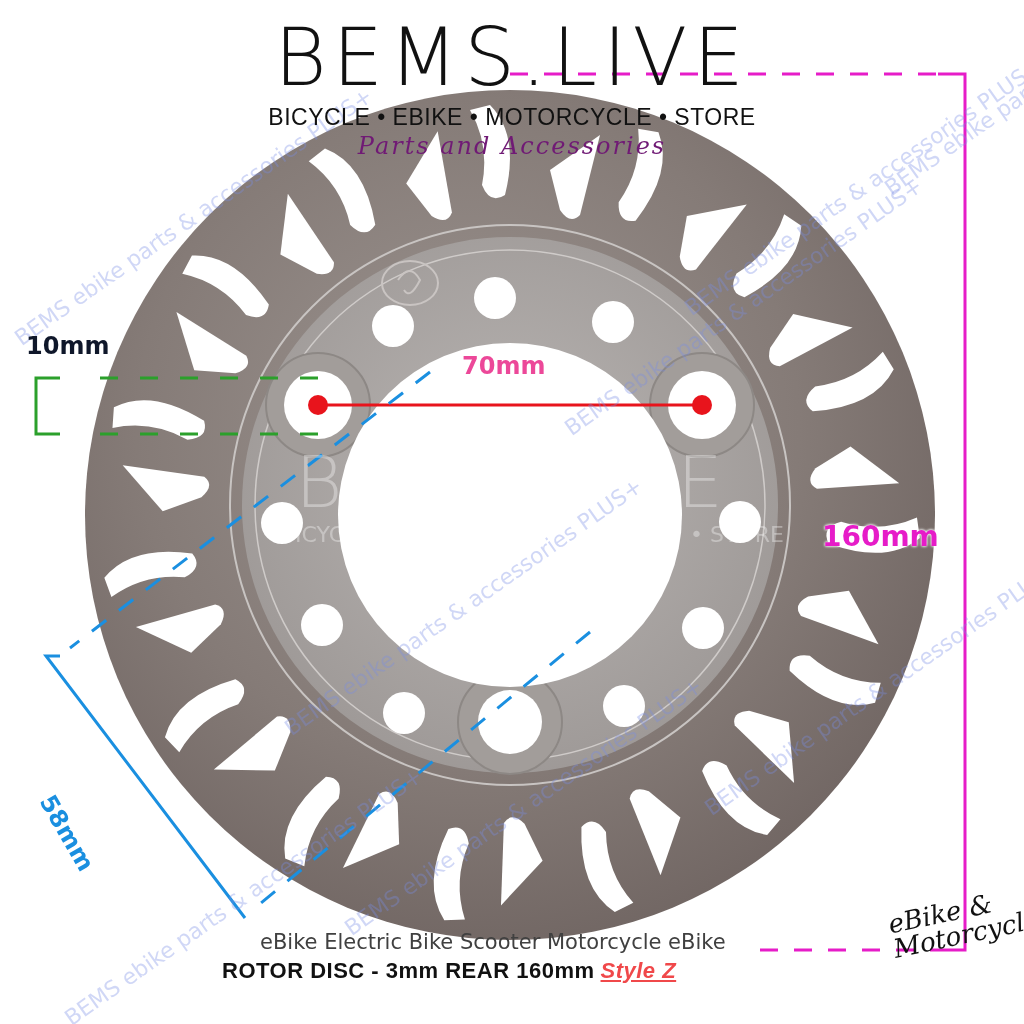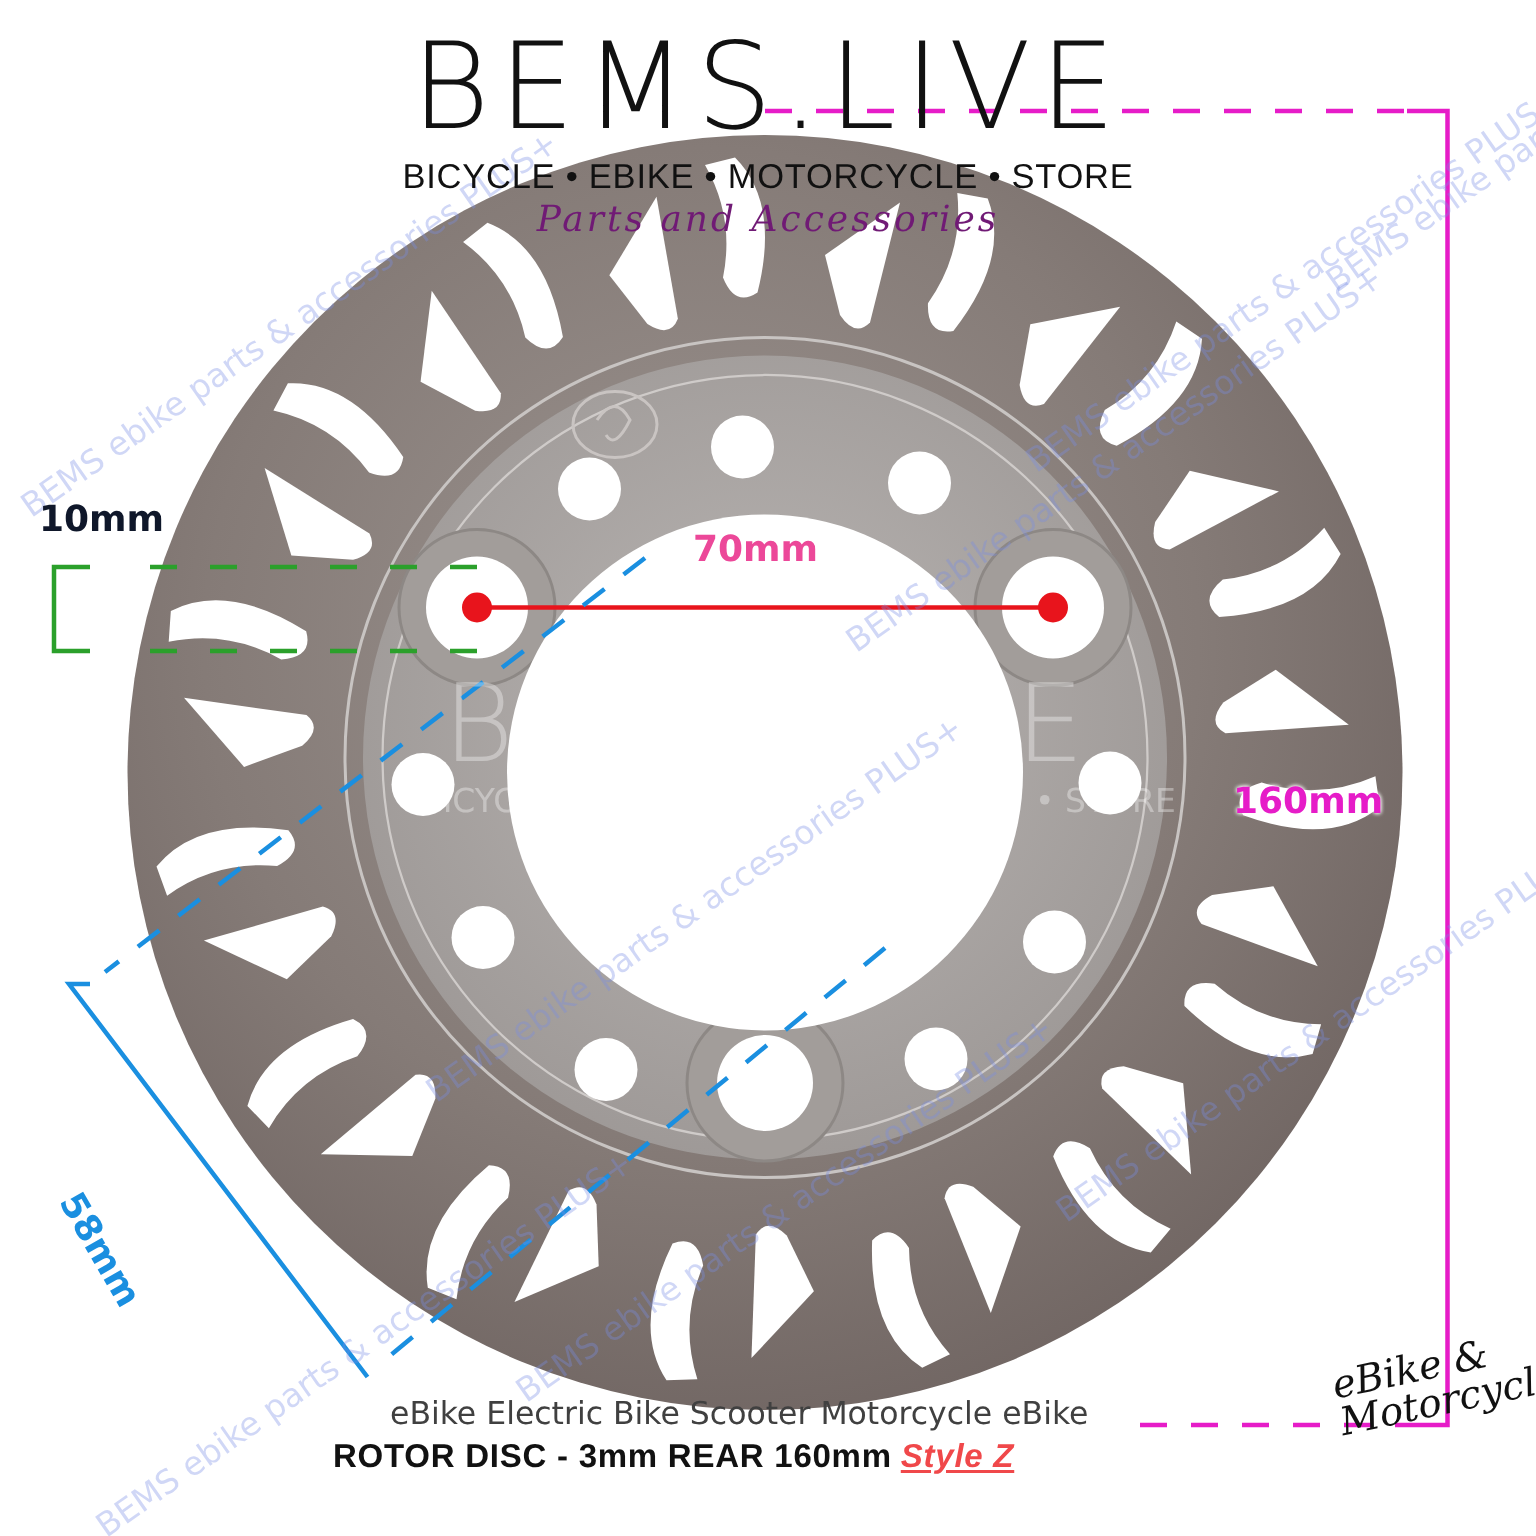--- a/index.html
+++ b/index.html
@@ -4,21 +4,21 @@
 <style>
   html, body { margin:0; padding:0; background:#ffffff; }
   body { width:1024px; height:1024px; position:relative; overflow:hidden; font-family:"DejaVu Sans", sans-serif; }
   .layer { position:absolute; left:0; top:0; width:1024px; height:1024px; }
   .brand-title { position:absolute; left:0; width:1024px; top:18px; text-align:center; font-family:"DejaVu Sans", sans-serif; font-weight:300; font-size:80px; letter-spacing:6px; color:#111; line-height:1; z-index:5; }
   .brand-sub { position:absolute; left:0; width:1024px; top:104px; text-align:center; font-family:Liberation Sans, sans-serif; font-size:23px; color:#111; letter-spacing:0.5px; z-index:5; }
   .brand-script { position:absolute; left:0; width:1024px; top:132px; text-align:center; font-family:"DejaVu Serif", serif; font-style:italic; font-size:24px; color:#701a75; letter-spacing:2px; z-index:5; }
   .dim-label { position:absolute; font-family:"DejaVu Sans", sans-serif; font-weight:bold; z-index:6; }
   .dim-10 { left:26px; top:332px; font-size:24px; color:#0f172a; }
   .dim-70 { left:462px; top:352px; font-size:24px; color:#ec4899; }
-  .dim-160 { left:822px; top:520px; font-size:24px; color:#e61cc8; text-shadow:0 0 3px #fff,0 0 3px #fff; }
+  .dim-160 { left:822px; top:520px; font-size:28px; color:#e61cc8; text-shadow:0 0 3px #fff,0 0 3px #fff; }
   .dim-58 { left:58px; top:790px; font-size:24px; color:#1a8fe0; transform:rotate(60deg); transform-origin:left top; }
   .caption-1 { position:absolute; left:260px; top:930px; font-family:"DejaVu Sans", sans-serif; font-size:21px; color:#404040; z-index:6; }
   .caption-2 { position:absolute; left:222px; top:958px; font-family:Liberation Sans, sans-serif; font-weight:bold; font-size:22px; color:#111; z-index:6; letter-spacing:0.5px; }
   .caption-style { color:#f0484a; font-style:italic; text-decoration:underline; margin-left:6px; }
   .logo-script { position:absolute; left:890px; top:900px; width:120px; font-family:"DejaVu Serif", serif; font-style:italic; font-size:26px; color:#111; line-height:0.95; transform:rotate(-12deg); z-index:6; }
   .watermark { position:absolute; font-family:"DejaVu Sans", sans-serif; font-size:22px; color:rgba(120,140,230,0.35); white-space:nowrap; transform:rotate(-35deg); transform-origin:left top; z-index:4; pointer-events:none; }
   .wm-hub { position:absolute; left:0; width:1024px; text-align:center; color:rgba(255,255,255,0.35); font-family:"DejaVu Sans", sans-serif; z-index:3; }
 </style>
 </head>
 <body>

